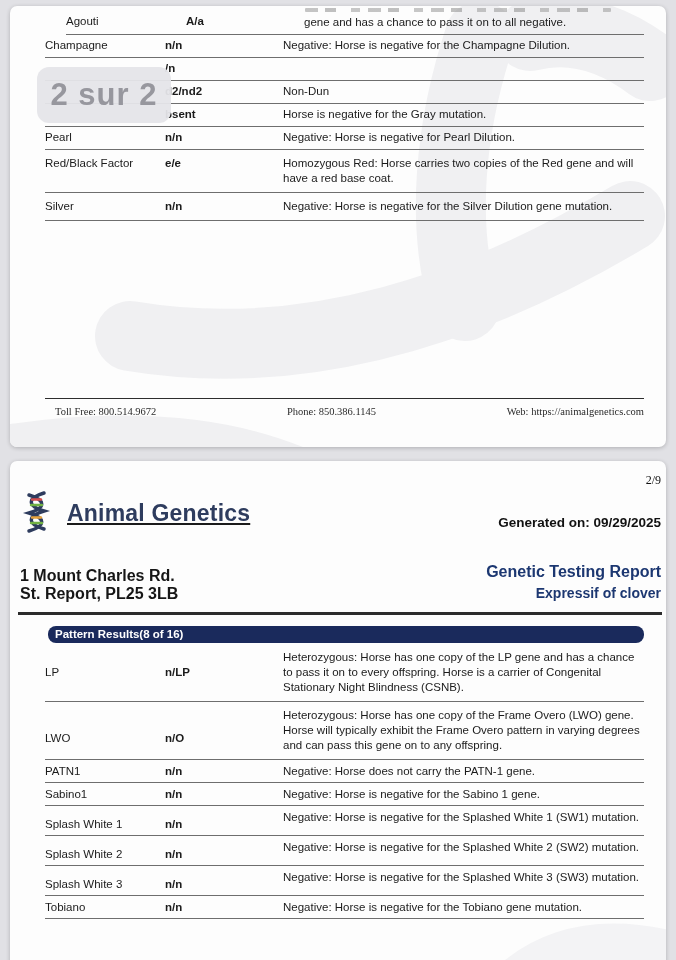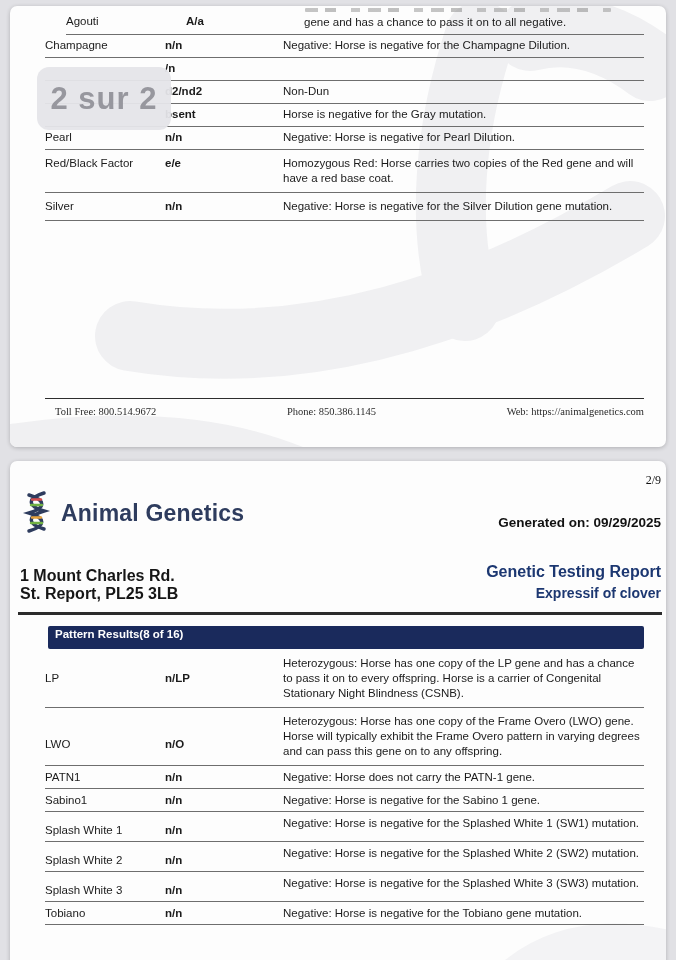--- a/index.html
+++ b/index.html
@@ -58,57 +58,57 @@
   .footer-rule{border-top:1.6px solid #2d2d2d;margin-top:0;}
   .p1-footer{
     display:flex;justify-content:space-between;
     font-family:"Liberation Serif", serif;
     font-size:10.5px;color:#2a2a2a;
     padding:7px 0 0 10px;
   }
   
   .page-badge{
     position:absolute;left:27px;top:61px;
-    width:134px;height:63px;
+    width:134px;height:56px;
     background:rgba(229,229,233,0.95);
     border-radius:12px;
     display:flex;align-items:center;justify-content:center;
     font-size:31px;font-weight:bold;color:#97979e;
     letter-spacing:1px;
   }
   
   .p2-pageno{
     text-align:right;font-family:"Liberation Serif", serif;
     font-size:12px;padding:12px 5px 0 0;color:#111;
   }
   .p2-brandrow{
     display:flex;align-items:flex-end;justify-content:space-between;
     padding:2px 5px 0 10px;
   }
-  .brand{display:flex;align-items:center;gap:9px;}
+  .brand{display:flex;align-items:center;gap:15px;text-decoration:underline;}
   .brand-name{
     font-size:23px;font-weight:600;color:var(--brand-navy);
     letter-spacing:.2px;
   }
   .generated{font-size:13.5px;font-weight:bold;color:#111;padding-bottom:6px;}
   .p2-titlerow{
     display:flex;justify-content:space-between;align-items:flex-end;
     padding:24px 5px 0 10px;
   }
   .addr{font-size:16px;font-weight:bold;line-height:18px;color:#161616;}
   .titles{text-align:right;}
   .report-title{font-size:16px;font-weight:bold;color:var(--title-blue);line-height:24px;}
   .subject{font-size:14px;font-weight:bold;color:var(--title-blue);line-height:19px;}
   .thick-rule{border-top:3px solid #2b2b2b;margin:9px 4px 0 8px;}
   .section-bar{
     background:var(--navy-bar);color:#fff;
     font-size:11.5px;font-weight:bold;
-    height:23px;line-height:17px;
+    height:17px;line-height:17px;
     margin:11px 0 0 3px;padding-left:7px;
-    border-radius:2px;
+    border-radius:8px;
   }
   .p2-table{margin-top:1px;}
   .p2-table .trow:first-child{border-top:none;}
 </style>
 </head>
 <body>
 
 <div class="viewport">
 
   <div class="page page1">

